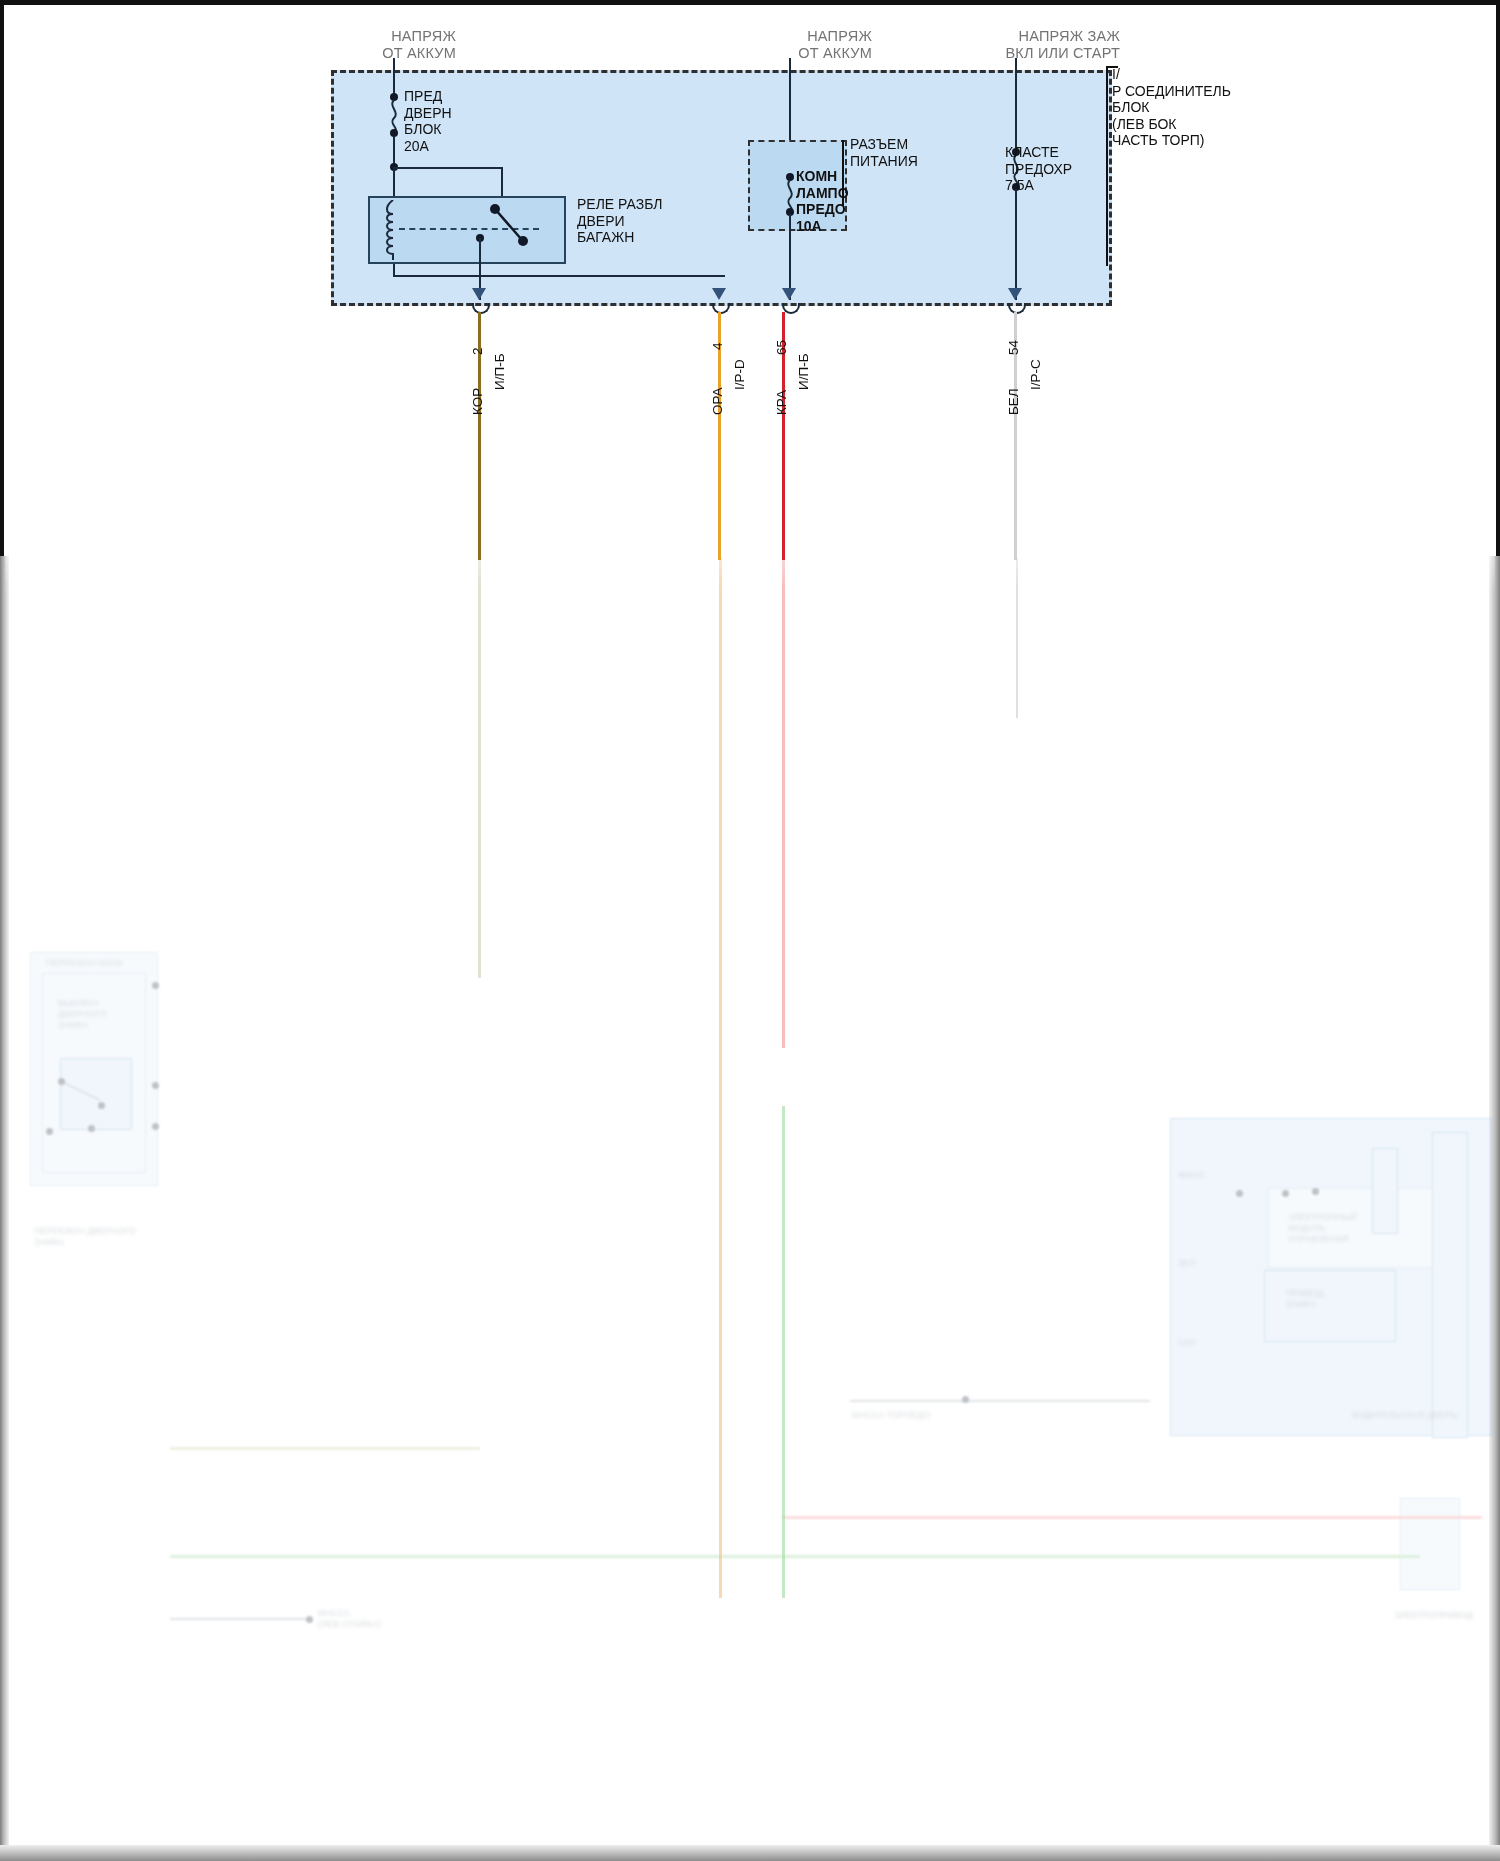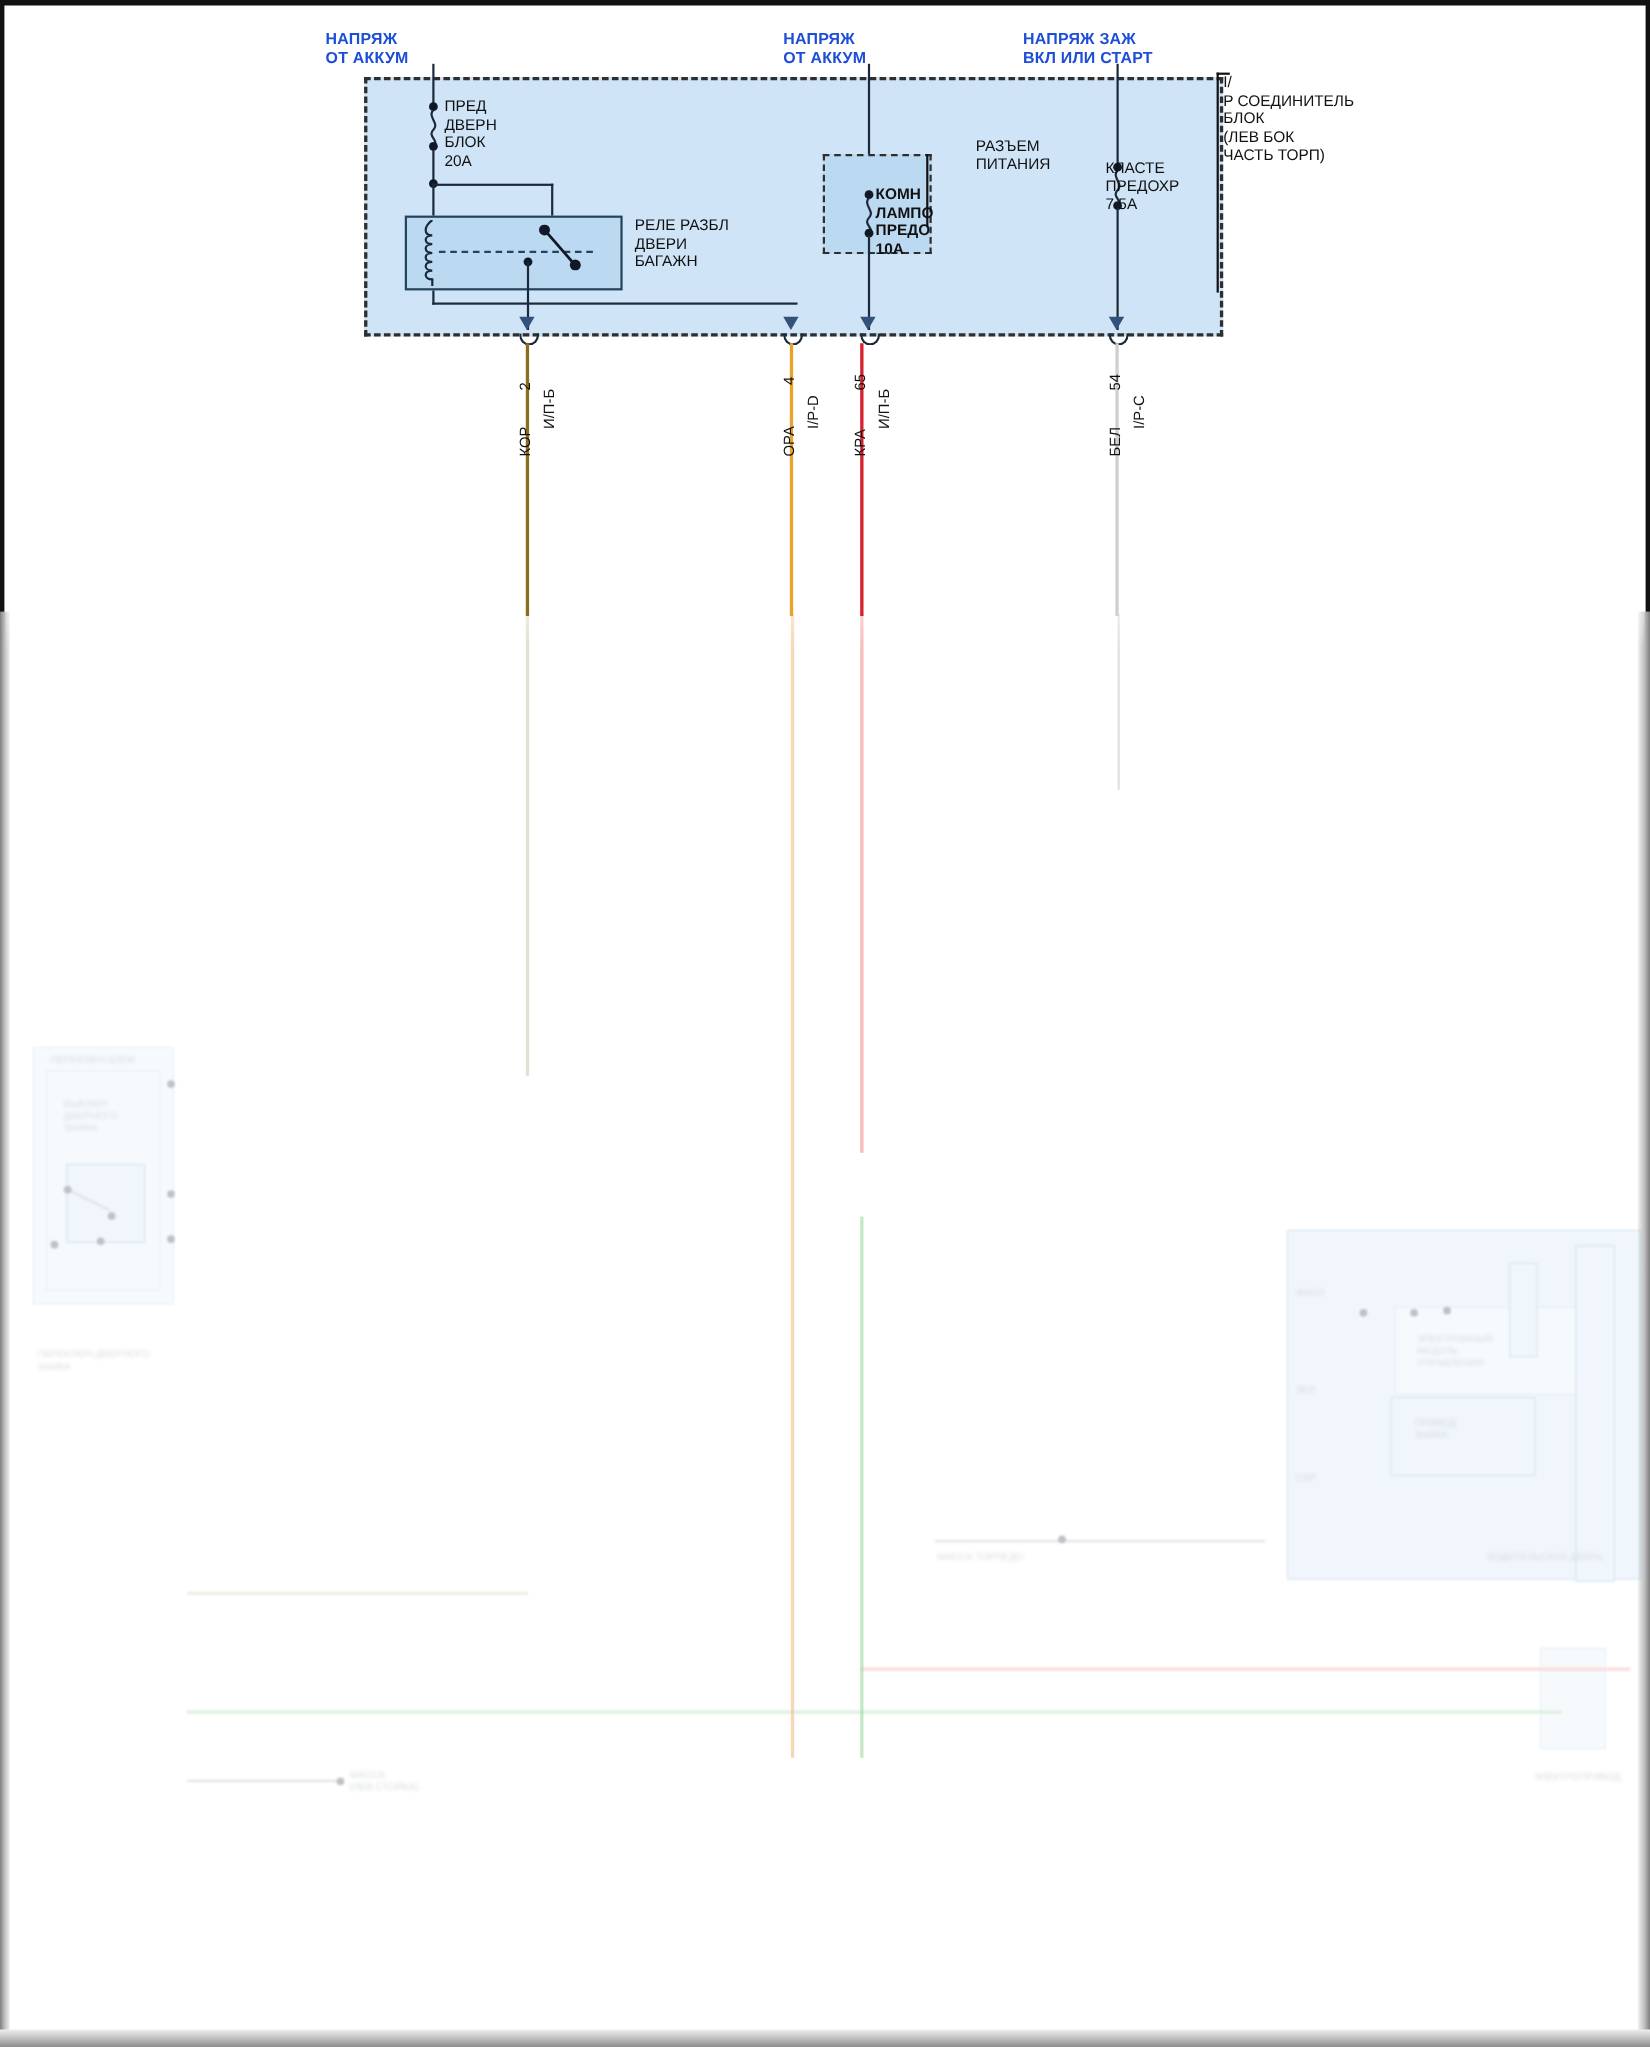--- a/index.html
+++ b/index.html
@@ -68,26 +68,25 @@
     left: 331px; top: 70px;
     width: 781px; height: 236px;
     background: #cfe4f7;
     border: 3px dashed #2f2f2f;
     box-sizing: border-box;
   }
 
   .header-label {
     position: absolute;
     font-size: 14.5px;
-    color: #1d4ed8;
-    text-align: left;
+    color: #737373;
+    text-align: right;
     line-height: 17px;
     letter-spacing: 0.2px;
     white-space: pre-line;
-    font-weight: bold;
   }
 
   .vline {
     position: absolute;
     width: 2px;
     background: #1b2a3a;
   }
   .hline {
     position: absolute;
     height: 2px;
@@ -350,21 +349,21 @@
 БАГАЖН</div>
     <div class="dot" style="left:476px; top:234px;"></div>
     <div class="vline" style="left:479px; top:238px; height:62px;"></div>
 
     <div class="header-label" style="left:712px; top:28px; width:160px;">НАПРЯЖ
 ОТ АККУМ</div>
     <div class="vline" style="left:789px; top:58px; height:122px;"></div>
 
     <div class="pwr-conn-box"></div>
     <div class="bracket" style="left:842px; top:140px; width:8px; height:66px;"></div>
-    <div class="inline-label" style="left:850px; top:124px; width:140px;margin-left:37px;">РАЗЪЕМ
+    <div class="inline-label" style="left:850px; top:136px; width:140px;">РАЗЪЕМ
 ПИТАНИЯ</div>
 
     <div class="dot" style="left:786px; top:173px;"></div>
     <svg class="fuse-squiggle" style="left:783px; top:180px;" viewBox="0 0 14 32">
       <path d="M7 0 C 1 6, 13 12, 7 18 C 1 24, 13 28, 7 32" fill="none" stroke="#1b2a3a" stroke-width="2"></path>
     </svg>
     <div class="dot" style="left:786px; top:208px;"></div>
     <div class="inline-label" style="left:796px; top:168px; width:90px;font-weight:bold;">КОМН
 ЛАМПО
 ПРЕДО

